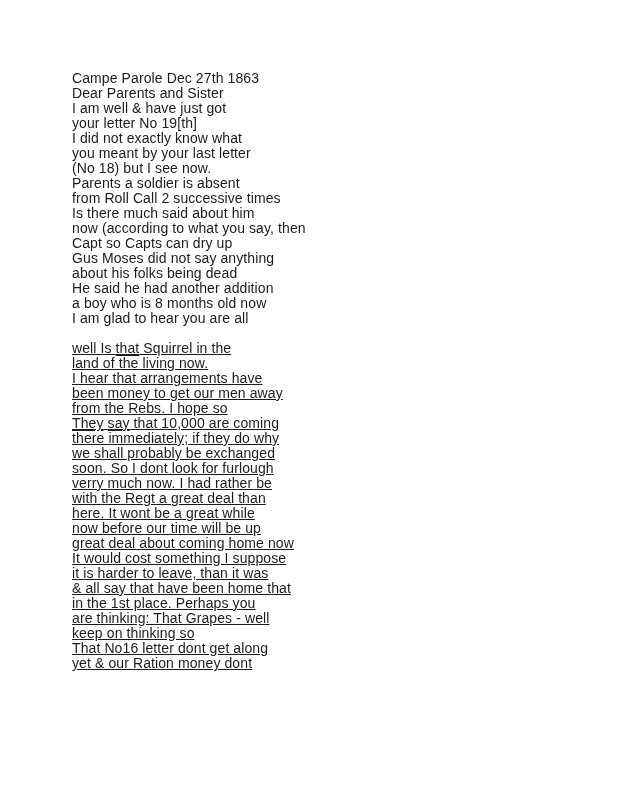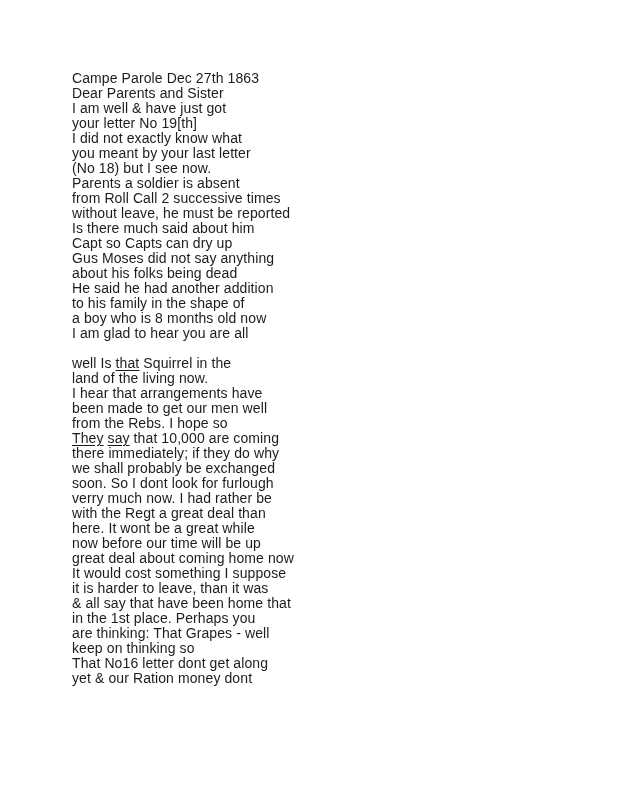--- a/index.html
+++ b/index.html
@@ -19,20 +19,21 @@
     left: 72px;
     top: 71px;
     width: 500px;
     font-size: 14px;
     line-height: 15px;
     letter-spacing: 0.1px;
     color: #1c1c1c;
   }
   .letter-block + .letter-block {
     margin-top: 15px; 
+    text-decoration: underline;
   }
   .letter-line {
     white-space: pre;
     height: 15px;
   }
   .u {
     text-decoration: underline;
     text-underline-offset: 2px;
   }
 </style>
@@ -44,35 +45,34 @@
       <div class="letter-block">
         <div class="letter-line"><span>Campe Parole Dec 27th 1863</span></div>
         <div class="letter-line"><span>Dear Parents and Sister</span></div>
         <div class="letter-line"><span>I am well &amp; have just got</span></div>
         <div class="letter-line"><span>your letter No 19[th]</span></div>
         <div class="letter-line"><span>I did not exactly know what</span></div>
         <div class="letter-line"><span>you meant by your last letter</span></div>
         <div class="letter-line"><span>(No 18) but I see now.</span></div>
         <div class="letter-line"><span>Parents a soldier is absent</span></div>
         <div class="letter-line"><span>from Roll Call 2 successive times</span></div>
-        <div class="letter-line"><span>without leave, he must be reported</span></div>
         <div class="letter-line"><span>Is there much said about him</span></div>
+        <div class="letter-line"><span>now (according to what you say, then</span></div>
         <div class="letter-line"><span>Capt so Capts can dry up</span></div>
         <div class="letter-line"><span>Gus Moses did not say anything</span></div>
         <div class="letter-line"><span>about his folks being dead</span></div>
         <div class="letter-line"><span>He said he had another addition</span></div>
-        <div class="letter-line"><span>to his family in the shape of</span></div>
         <div class="letter-line"><span>a boy who is 8 months old now</span></div>
         <div class="letter-line"><span>I am glad to hear you are all</span></div>
       </div>
       <div class="letter-block">
         <div class="letter-line"><span>well Is </span><span class="u">that</span><span> Squirrel in the</span></div>
         <div class="letter-line"><span>land of the living now.</span></div>
         <div class="letter-line"><span>I hear that arrangements have</span></div>
-        <div class="letter-line"><span>been made to get our men well</span></div>
+        <div class="letter-line"><span>been money to get our men away</span></div>
         <div class="letter-line"><span>from the Rebs. I hope so</span></div>
         <div class="letter-line"><span class="u">They</span><span> </span><span class="u">say</span><span> that 10,000 are coming</span></div>
         <div class="letter-line"><span>there immediately; if they do why</span></div>
         <div class="letter-line"><span>we shall probably be exchanged</span></div>
         <div class="letter-line"><span>soon. So I dont look for furlough</span></div>
         <div class="letter-line"><span>verry much now. I had rather be</span></div>
         <div class="letter-line"><span>with the Regt a great deal than</span></div>
         <div class="letter-line"><span>here. It wont be a great while</span></div>
         <div class="letter-line"><span>now before our time will be up</span></div>
         <div class="letter-line"><span>great deal about coming home now</span></div>

